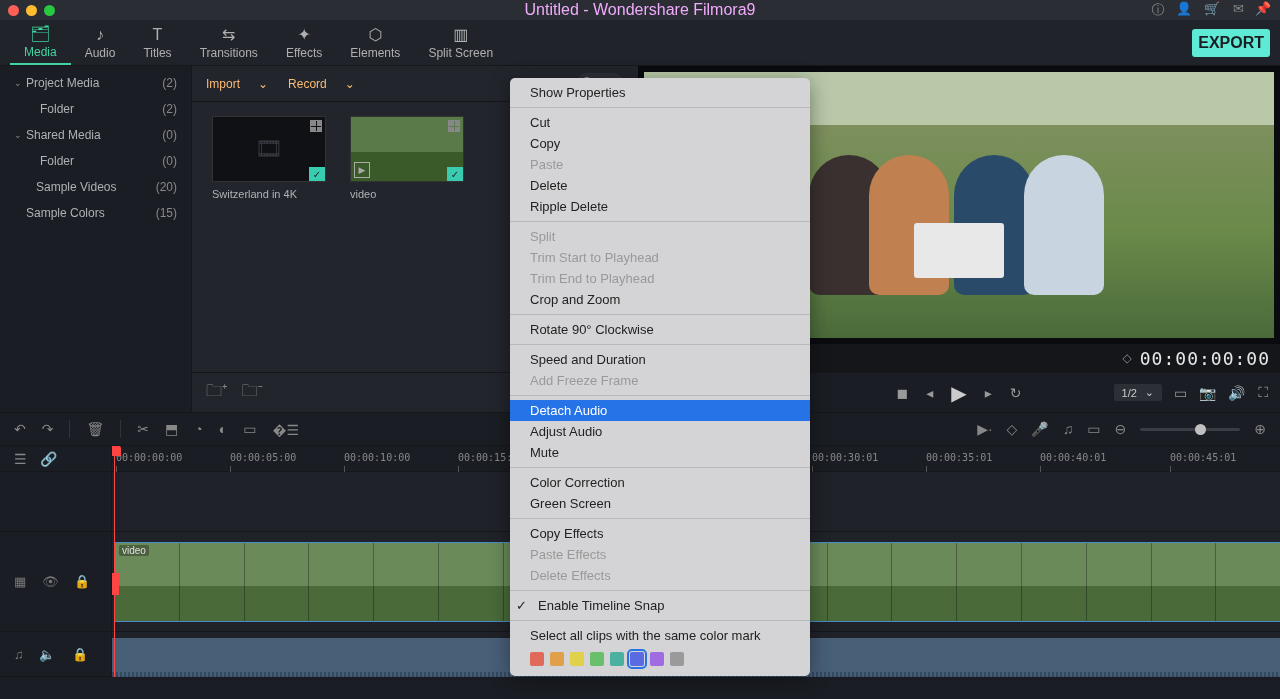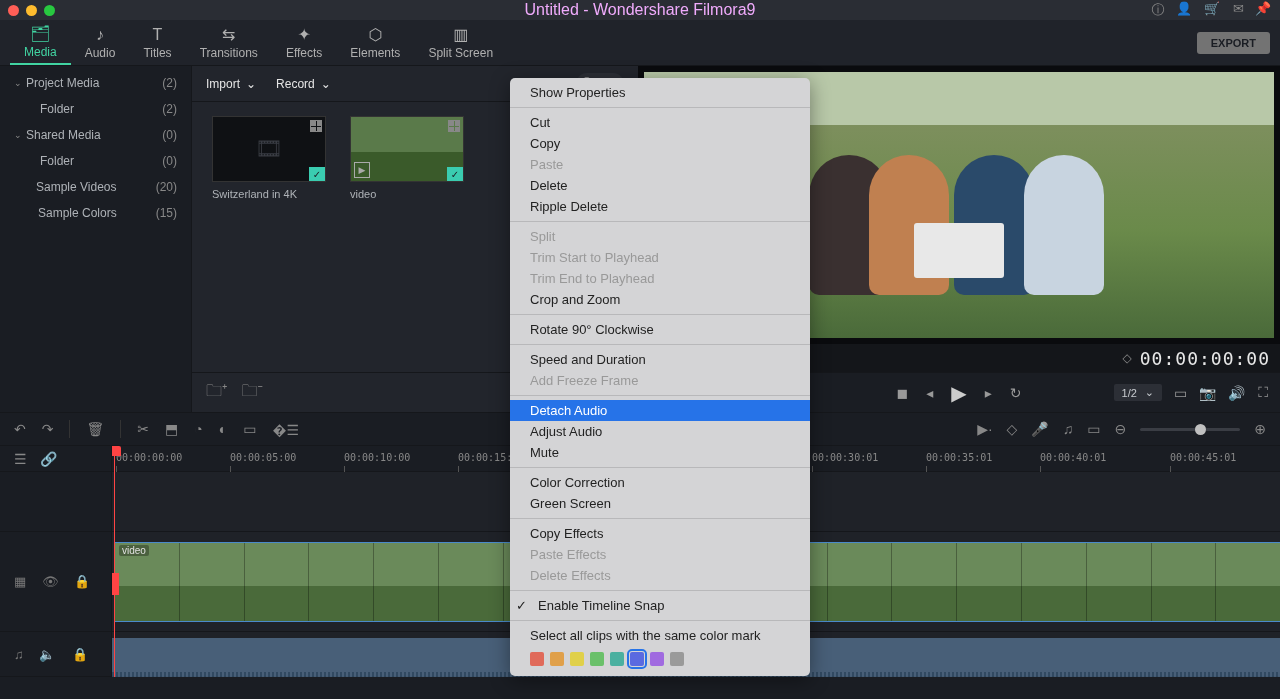--- a/index.html
+++ b/index.html
@@ -14,32 +14,32 @@
 .tl-max { background: #28c840; }
 .title-text { position: absolute; left: 50%; transform: translateX(-50%); font-size: 16px; color: #f0abfc; }
 .title-icons { margin-left: auto; display: flex; gap: 12px; }
 .title-icons span { font-size: 13px; color: #888; cursor: pointer; }
 
 
 .main-tabs { height: 46px; background: #20232a; display: flex; align-items: stretch; padding: 0 10px; border-bottom: 1px solid #15171b; }
 .main-tab { display: flex; flex-direction: column; align-items: center; justify-content: center; padding: 0 14px; font-size: 12px; color: #b0b0b0; cursor: pointer; gap: 2px; }
 .main-tab.active { color: #41d4a2; border-bottom: 2px solid #41d4a2; }
 .main-tab .tab-icon { font-size: 16px; }
-.export-btn { margin-left: auto; align-self: center; background: #737373; color: #1a1d23; border: none; padding: 5px 14px; font-size: 11px; font-weight: 600; border-radius: 3px; cursor: pointer; }
+.export-btn { margin-left: auto; align-self: center; background: #5eead4; color: #1a1d23; border: none; padding: 5px 6px; font-size: 16px; font-weight: 600; border-radius: 3px; cursor: pointer; }
 
 
 .mid { display: flex; height: 346px; }
 .sidebar { width: 192px; background: #1a1d23; border-right: 1px solid #15171b; padding: 4px 0; }
 .side-item { display: flex; align-items: center; padding: 6px 14px; font-size: 12px; color: #aeb2b7; cursor: pointer; }
 .side-chevron { width: 12px; font-size: 9px; color: #888; }
 .side-count { margin-left: auto; color: #888; }
 
 .media-panel { width: 446px; background: #22252c; display: flex; flex-direction: column; }
 .media-toolbar { height: 36px; display: flex; align-items: center; padding: 0 14px; gap: 20px; border-bottom: 1px solid #15171b; }
-.media-dd { font-size: 12px; color: #e5e5e5; cursor: pointer; display: flex; align-items: center; gap: 6px; }
+.media-dd { font-size: 12px; color: #fdba74; cursor: pointer; display: flex; align-items: center; gap: 18px; }
 .media-search { margin-left: auto; background: #2c2f36; border-radius: 12px; height: 22px; width: 48px; display: flex; align-items: center; padding: 0 6px; color: #777; font-size: 11px; gap: 2px; overflow:hidden;}
 .media-thumbs { padding: 14px 20px; display: flex; gap: 24px; }
 .thumb { width: 114px; }
 .thumb-img { width: 114px; height: 66px; background: #0f1114; border: 1px solid #333; position: relative; }
 .thumb-img.vid { background: linear-gradient(to bottom, #5a7a4a 0%, #5a7a4a 55%, #3a5a2a 55%, #3a5a2a 100%); }
 .thumb-img .placeholder-icon { position: absolute; top: 50%; left: 50%; transform: translate(-50%,-50%); color: #3a3d44; font-size: 22px; }
 .thumb-img .corner { position: absolute; top: 3px; right: 3px; width: 12px; height: 12px; border: 1px solid #888; display:grid; grid-template:repeat(2,1fr)/repeat(2,1fr); gap:1px; }
 .thumb-img .corner div{background:#888;}
 .thumb-img .check { position: absolute; bottom: 0; right: 0; width: 16px; height: 14px; background: #3accb0; color: #1a1d23; font-size: 10px; display: flex; align-items: center; justify-content: center; }
 .thumb-img .play { position: absolute; bottom: 3px; left: 3px; width: 16px; height: 16px; border: 1px solid #aaa; display:flex; align-items:center; justify-content:center; color:#aaa; font-size:9px;}
@@ -175,21 +175,21 @@
         <span class="side-count">(0)</span>
       </div>
     <div class="side-item" style="padding-left:40px">
         <span>Folder</span>
         <span class="side-count">(0)</span>
       </div>
     <div class="side-item" style="padding-left:36px">
         <span>Sample Videos</span>
         <span class="side-count">(20)</span>
       </div>
-    <div class="side-item" style="padding-left:38px">
+    <div class="side-item" style="padding-left:26px">
         <span>Sample Colors</span>
         <span class="side-count">(15)</span>
       </div>
   </div>
 
   <div class="media-panel">
     <div class="media-toolbar">
       <div class="media-dd">
           <span>Import</span>
           <span>⌄</span>

